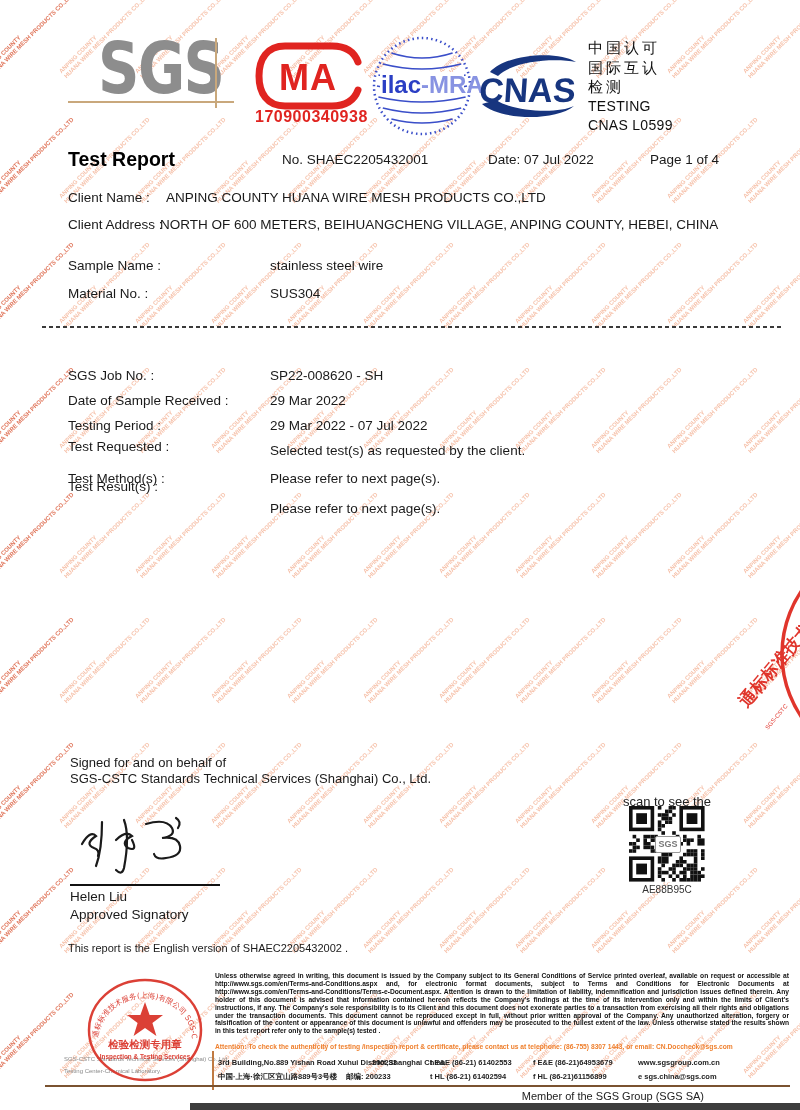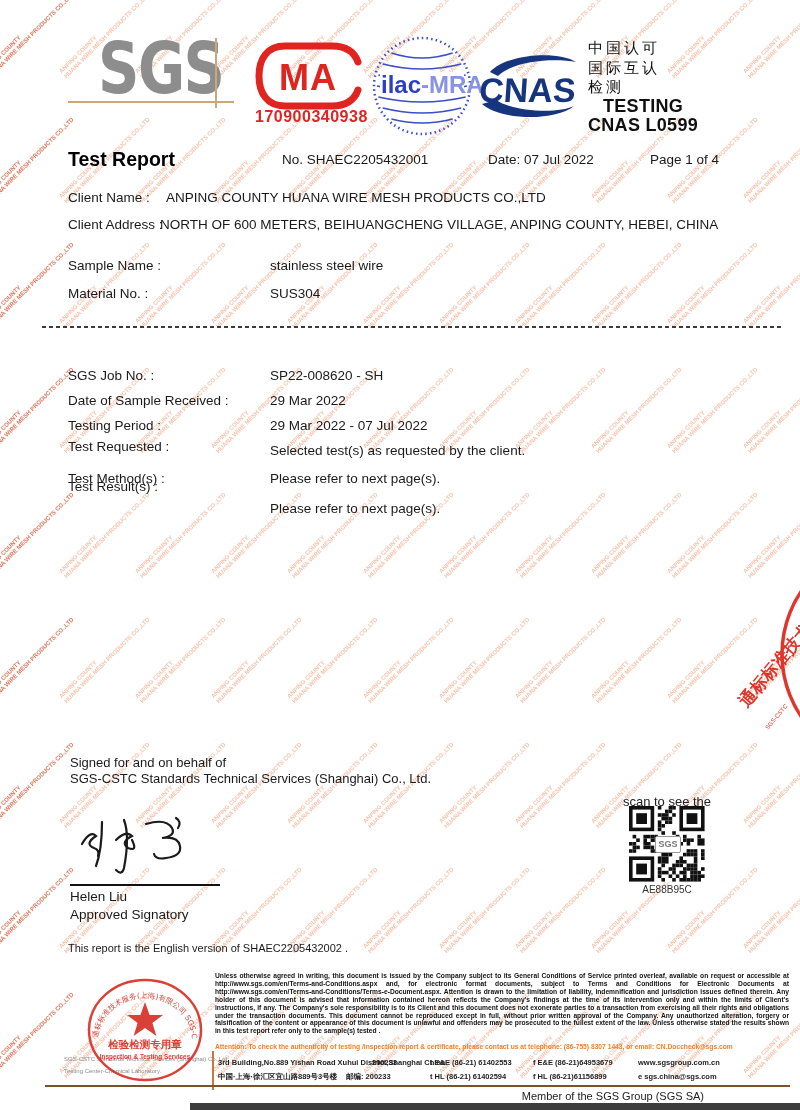--- a/index.html
+++ b/index.html
@@ -16,21 +16,21 @@
   .val{left:270px;}
   
   .sgs-text{position:absolute;left:98px;top:26px;font-size:72px;font-weight:bold;color:#8d8d8d;
             letter-spacing:-2px;transform:scaleX(.8);transform-origin:0 0;font-family:"DejaVu Sans",sans-serif;}
   .sgs-hline{position:absolute;left:68px;top:101px;width:166px;height:2px;background:#c9a87c;}
   .sgs-vline{position:absolute;left:215px;top:38px;width:2px;height:70px;background:#c9a87c;}
   .cma-num{position:absolute;left:255px;top:108px;font-size:16px;font-weight:bold;color:#e02420;letter-spacing:.5px;}
   
   .accr{position:absolute;left:588px;top:38px;font-size:15px;line-height:19.5px;color:#101010;}
   .accr .cn{letter-spacing:3px;}
-  .accr .en{font-weight:bold;font-size:18px;letter-spacing:.3px;text-align:center;}
+  .accr .en{font-weight:normal;font-size:14px;letter-spacing:.3px;}
   
   .title{position:absolute;left:68px;top:148px;font-size:19.5px;font-weight:bold;color:#000;}
   
   .dashed{position:absolute;left:42px;top:326px;width:740px;height:2px;
           background:repeating-linear-gradient(90deg,#3a3a3a 0 4px,transparent 4px 7px);}
   
   .sig-underline{position:absolute;left:70px;top:884px;width:150px;height:2px;background:#111;}
   
   .qr-cap{position:absolute;left:607px;top:794px;width:120px;text-align:center;font-size:13px;color:#222;}
   .qr-box{position:absolute;left:629px;top:806px;width:76px;height:76px;background:#fff;}

